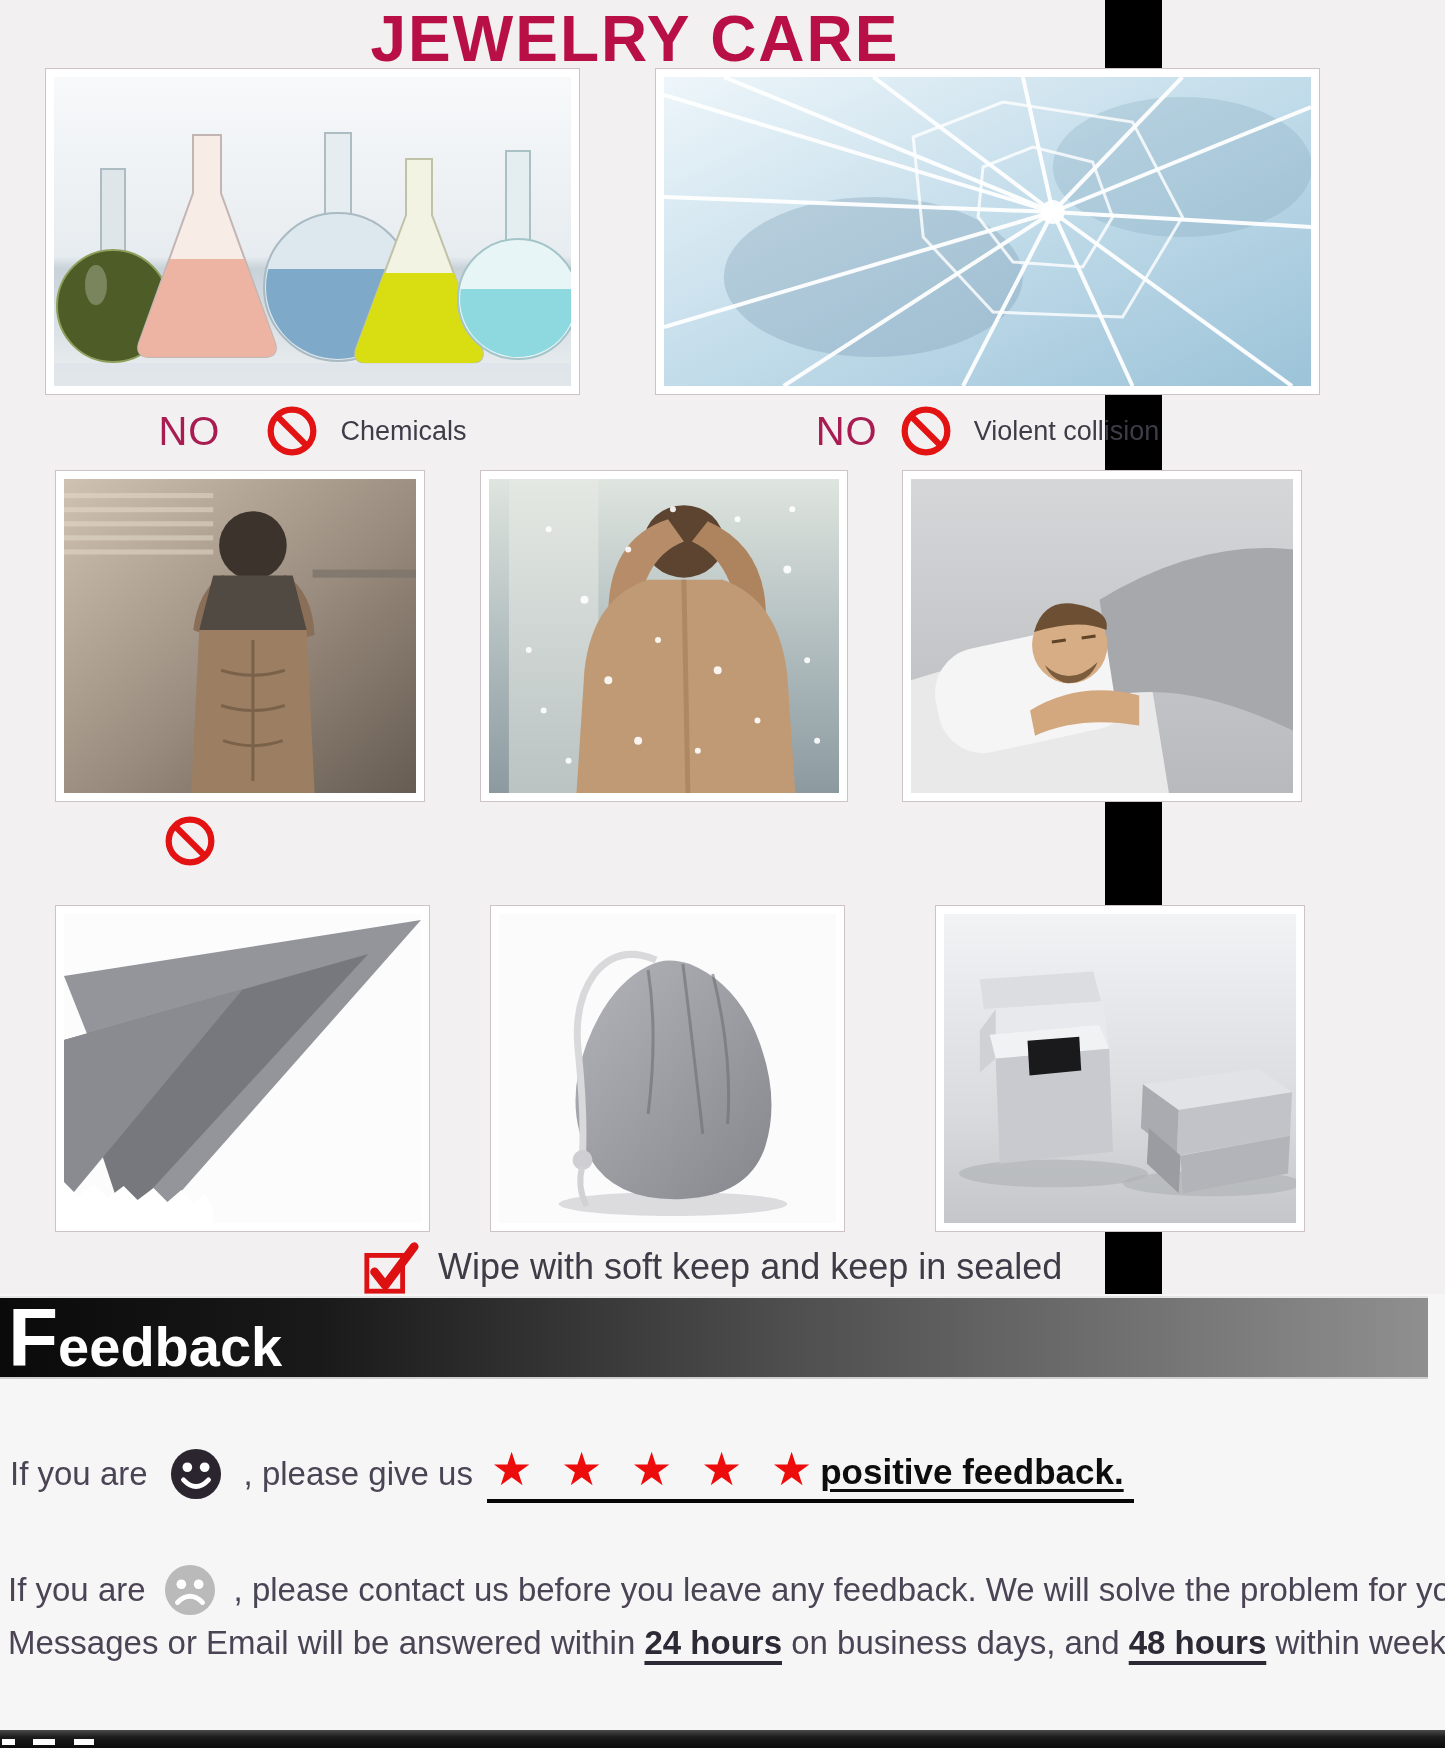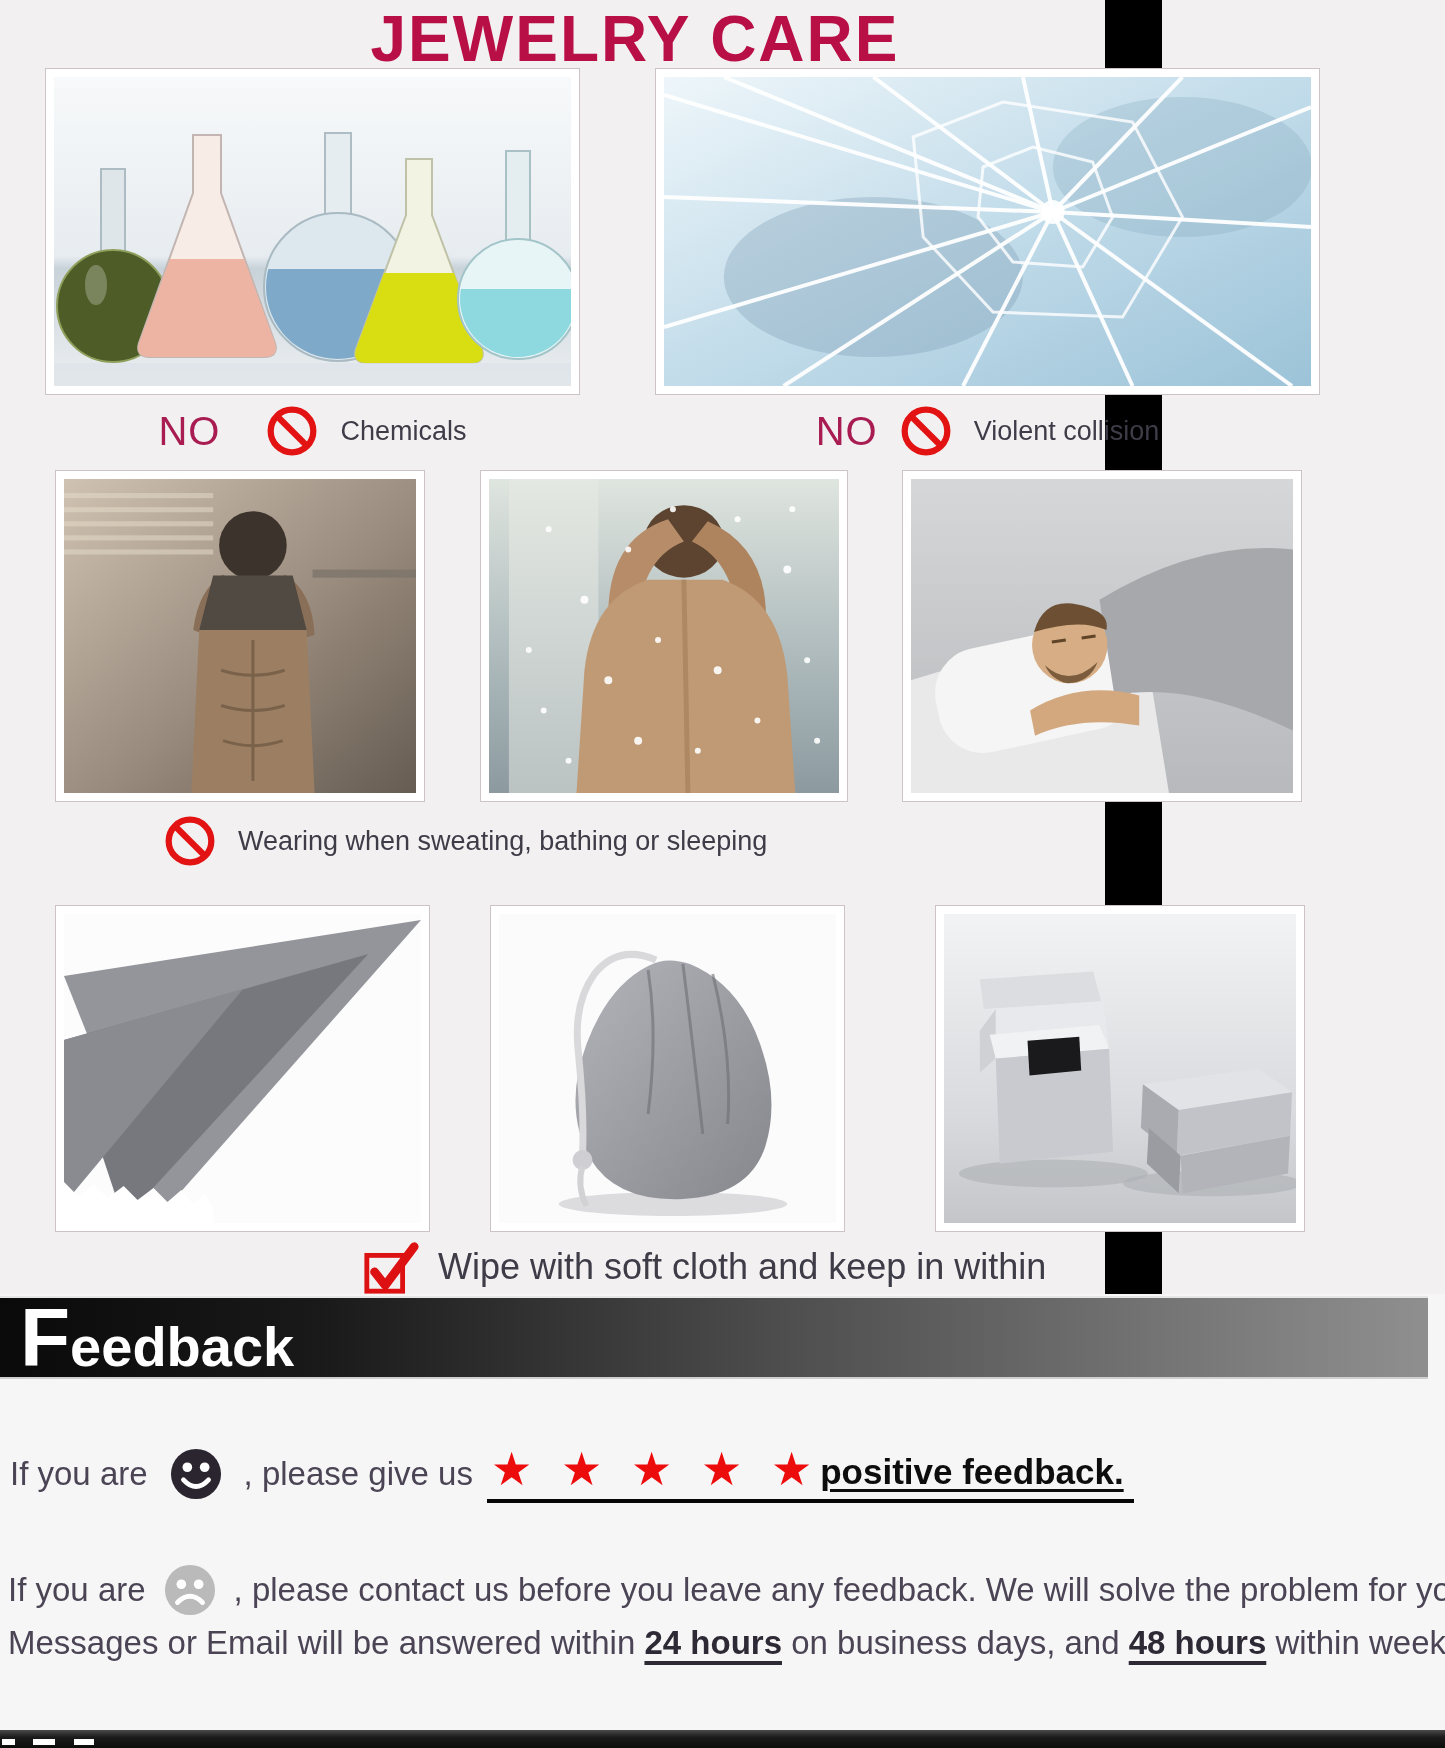--- a/index.html
+++ b/index.html
@@ -25,21 +25,21 @@
   .cap-text { font-size:27px; color:#3d3c47; white-space:nowrap; }
   .gap-lg { margin-left:46px; }
   .gap-md { margin-left:22px; }
   .checkbox-icon { width:58px; height:56px; flex:0 0 auto; }
   
   .feedback { position:absolute; top:1294px; left:0; width:1445px; height:454px; background:#f7f6f7; overflow:hidden; }
   .fb-bar {
     position:absolute; top:2px; left:0; width:1428px; height:83px; box-sizing:border-box;
     background:linear-gradient(90deg,#0a0a0a 0%,#191919 22%,#4e4e4e 55%,#8f8f8f 100%);
     border-top:2px solid #e6e6e6; border-bottom:2px solid #cfcfcf;
-    display:flex; align-items:center; padding-left:20px;
+    display:flex; align-items:center; padding-left:8px;
   }
   .fb-title { color:#fff; font-weight:bold; font-size:56px; line-height:1; display:block; }
   .fb-title::first-letter { font-size:82px; }
   .fb-para { position:absolute; left:10px; display:flex; align-items:center; white-space:nowrap;
              font-size:33px; color:#4b4455; }
   .fb-para1 { top:150px; height:60px; }
   .face-icon { width:52px; height:52px; margin:0 22px; flex:0 0 auto; }
   .pos-group { display:inline-flex; align-items:flex-end; margin-left:14px;
                border-bottom:4px solid #060606; padding:0 10px 7px 4px; }
   .stars { font-size:46px; line-height:1; color:#ed0c0c; letter-spacing:8px; }
@@ -243,21 +243,20 @@
       <line x1="142" y1="162" x2="156" y2="160" stroke="#5f4427" stroke-width="3"></line>
       <line x1="172" y1="158" x2="186" y2="156" stroke="#5f4427" stroke-width="3"></line>
     </svg>
   </div>
 
   <div class="cap-row cap-left" style="left:106px; top:812px; width:1100px;">
     <svg class="prohib" style="margin-left:58px;" viewBox="0 0 50 50">
       <circle cx="25" cy="25" r="20.5" fill="none" stroke="#e31313" stroke-width="6"></circle>
       <line x1="11.5" y1="11.5" x2="38.5" y2="38.5" stroke="#e31313" stroke-width="6"></line>
     </svg>
-    <span class="cap-text gap-md">Wearing when sweating, bathing or sleeping</span>
   </div>
 
   <div class="frame" style="left:55px; top:905px; width:375px; height:327px;">
     <svg viewBox="0 0 359 309" preserveAspectRatio="none">
       <rect width="359" height="309" fill="#fcfcfc"></rect>
       <polygon points="0,62 359,6 96,302" fill="#94959b"></polygon>
       <polygon points="0,126 306,40 60,306" fill="#77787e"></polygon>
       <polygon points="0,126 180,75 0,290" fill="#8a8b91"></polygon>
       <path d="M0,268 L14,282 L30,270 L44,284 L60,272 L74,286 L90,274 L104,288 L118,276 L130,290 L142,280 L150,294 L150,309 L0,309 Z" fill="#ffffff"></path>
     </svg>
@@ -309,21 +308,21 @@
       <polygon points="206,216 238,244 236,282 204,252" fill="#9a9ca1"></polygon>
       <polygon points="238,244 348,224 346,262 240,282" fill="#b3b4ba"></polygon>
     </svg>
   </div>
 
   <div class="cap-row cap-left" style="left:362px; top:1238px; width:700px;">
     <svg class="checkbox-icon" viewBox="0 0 60 56">
       <rect x="5" y="16" width="37" height="37" fill="none" stroke="#dd1111" stroke-width="5"></rect>
       <path d="M13 33 L24 47 L54 7" fill="none" stroke="#dd1111" stroke-width="9" stroke-linecap="round" stroke-linejoin="round"></path>
     </svg>
-    <span class="cap-text" style="margin-left:18px; font-size:36px;">Wipe with soft cloth and keep in within</span>
+    <span class="cap-text" style="margin-left:18px; font-size:36px;">Wipe with soft keep and keep in sealed</span>
   </div>
 </div>
 
 <div class="feedback">
   <div class="fb-bar">
     <span class="fb-title">Feedback</span>
   </div>
 
   <div class="fb-para fb-para1">
     <span>If you are</span>

